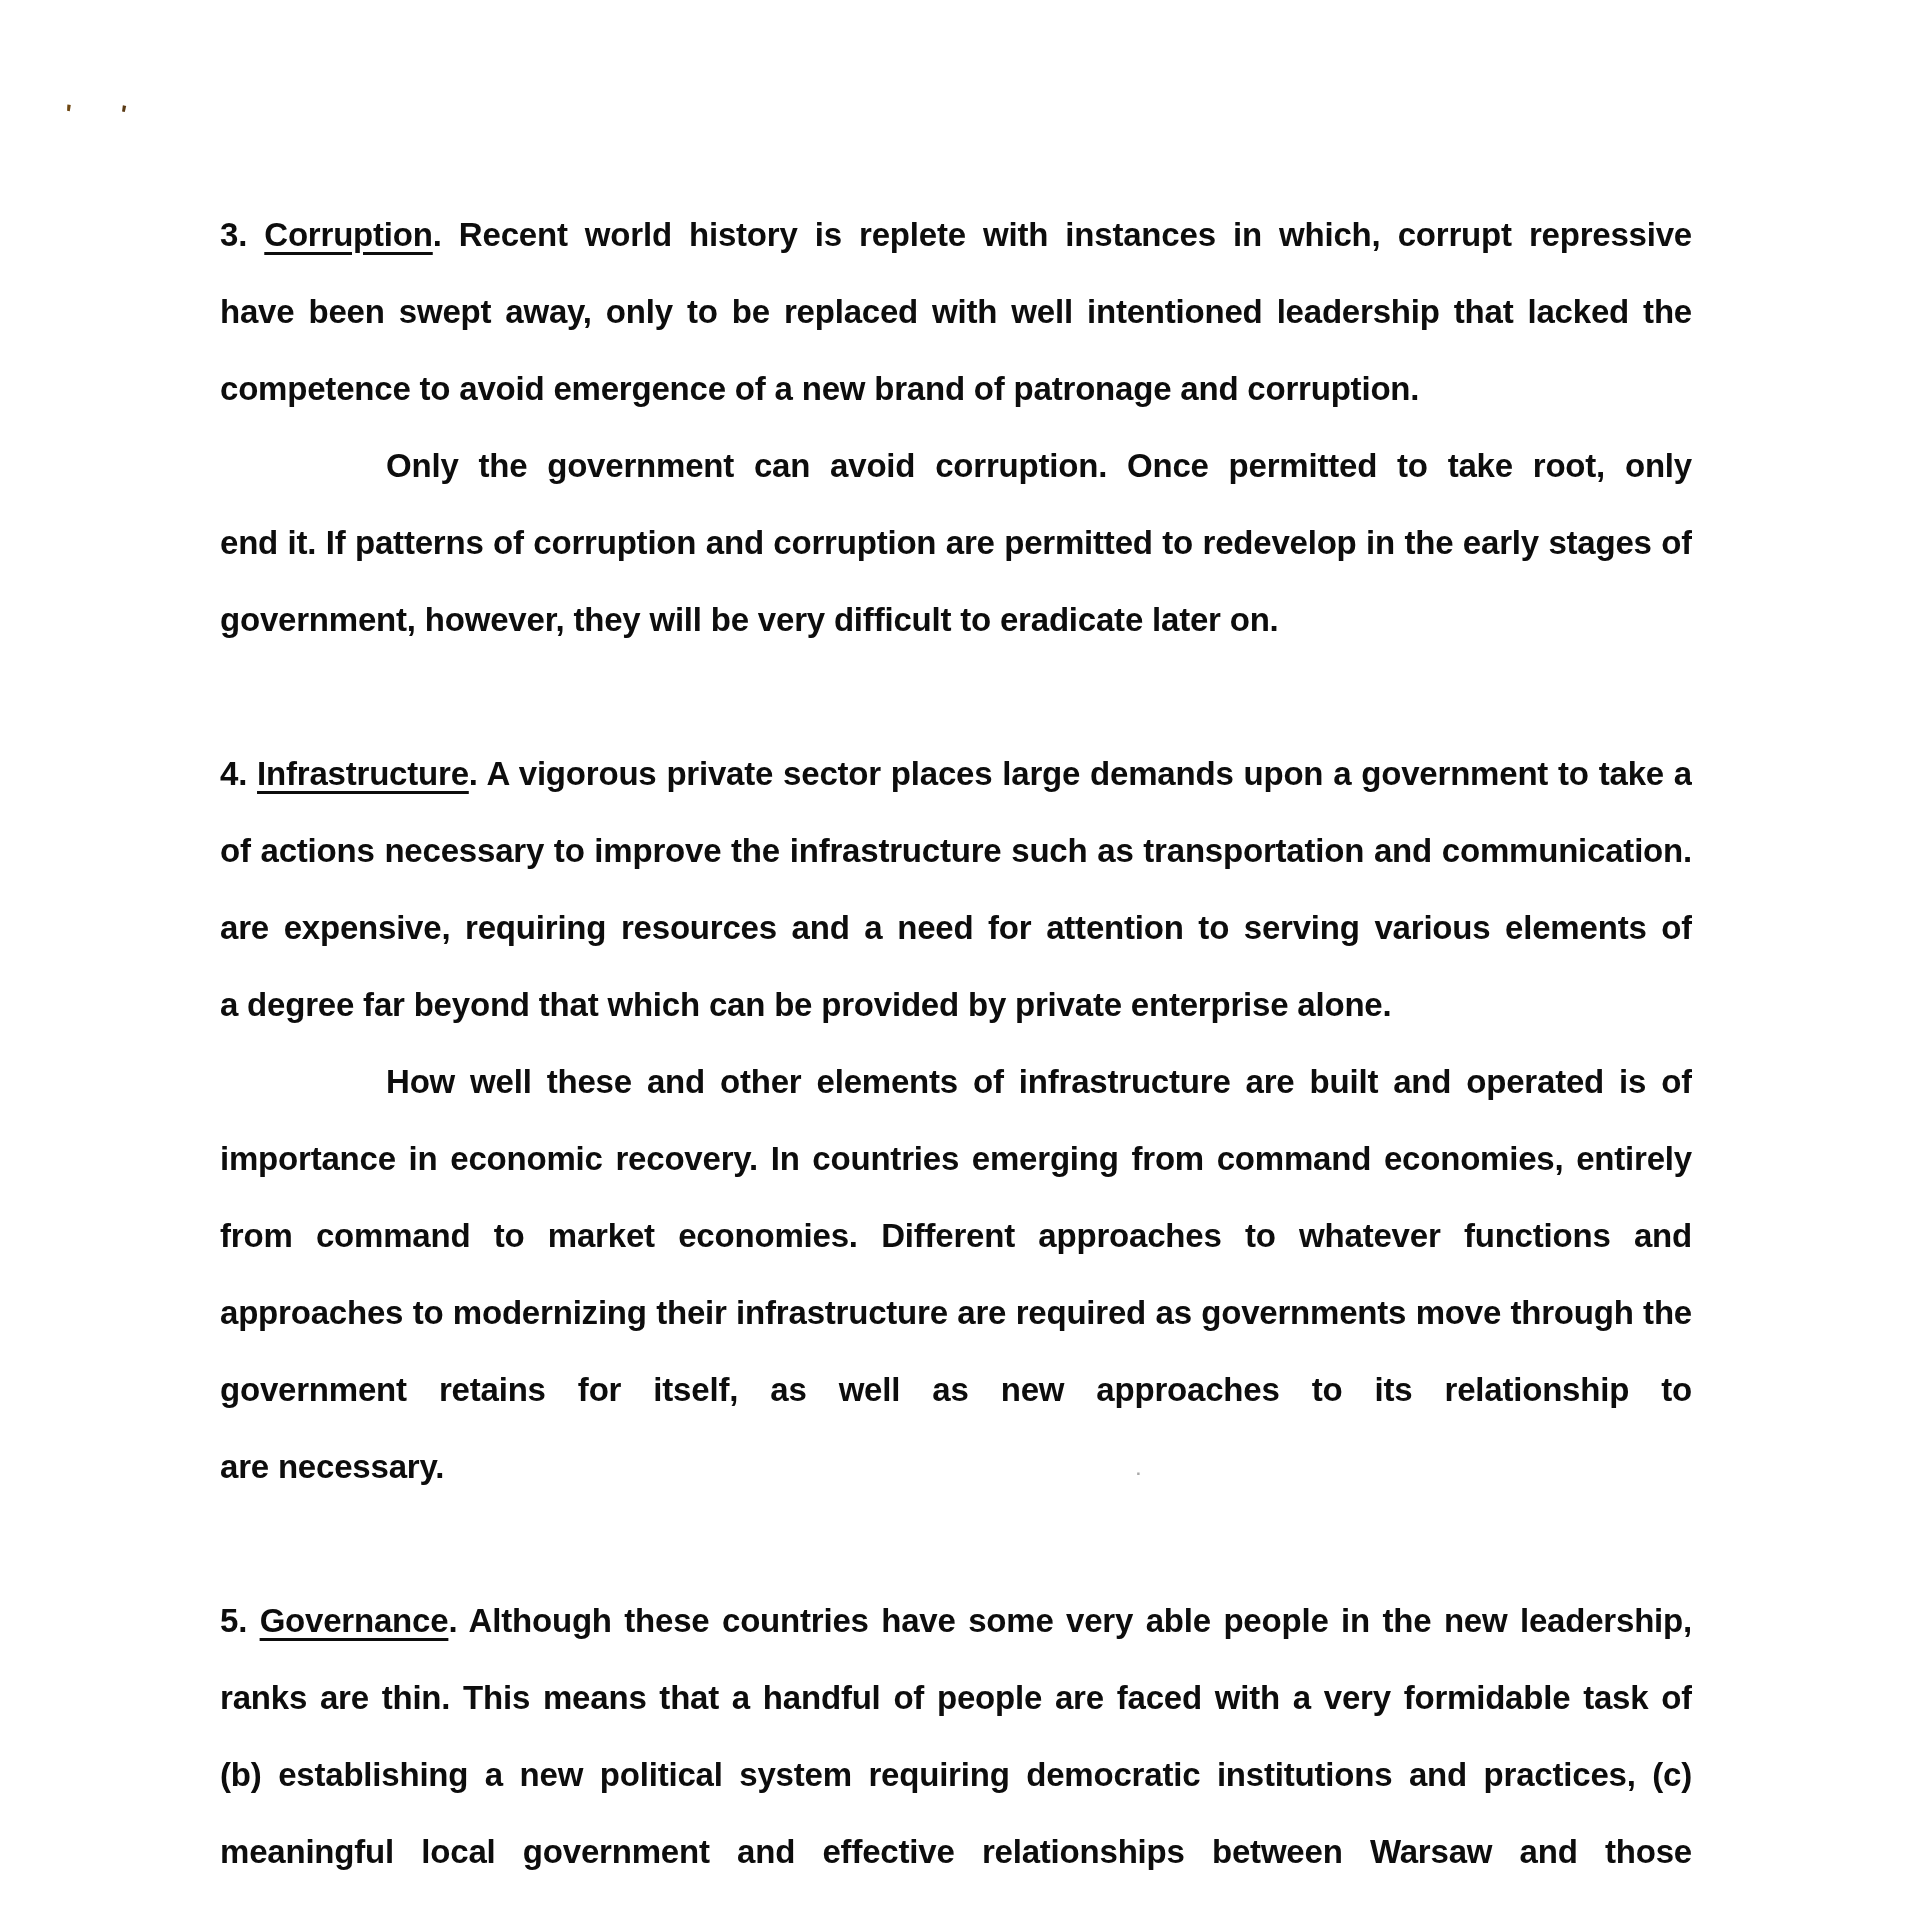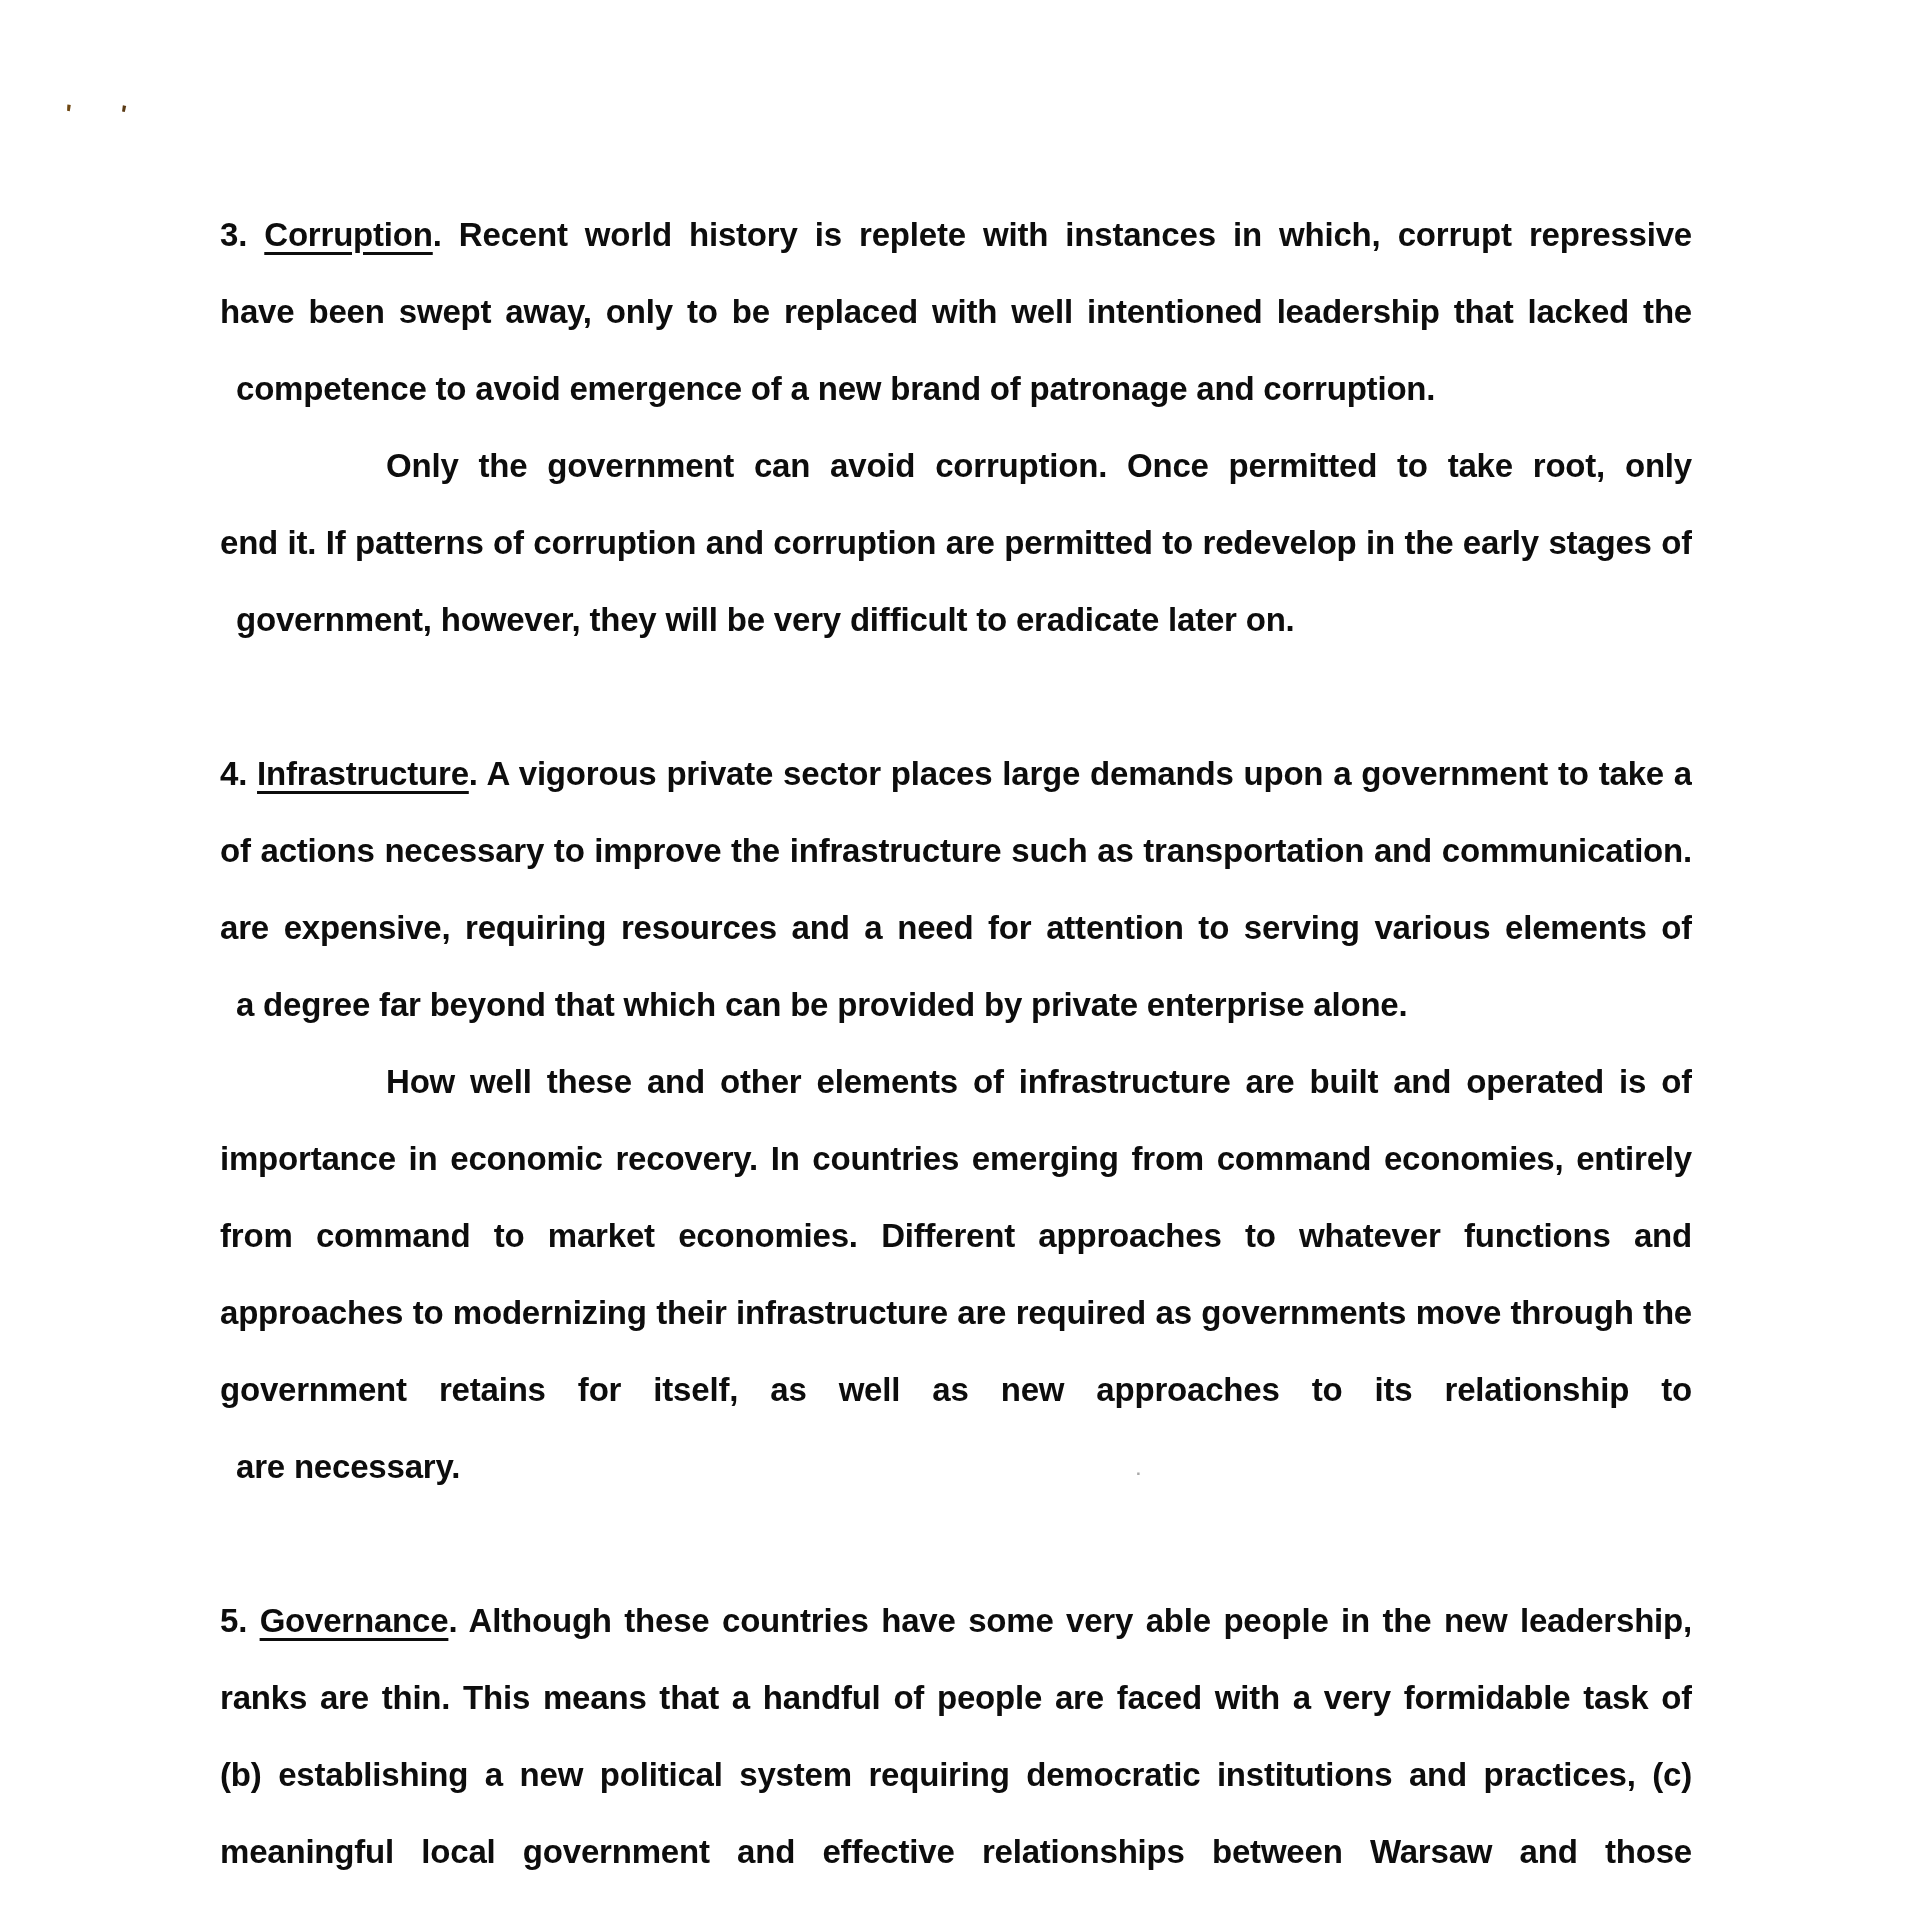--- a/index.html
+++ b/index.html
@@ -33,21 +33,20 @@
     letter-spacing: -0.2px;
     line-height: 77px;
     height: 77px;
     overflow: hidden;
     text-align: justify;
     text-align-last: justify;
     white-space: normal;
   }
   .line.last {
     text-align-last: left;
-    margin-left: 16px;
   }
   .line.indent {
     text-indent: 166px;
   }
   .uline {
     text-decoration: underline;
     text-decoration-thickness: 2.7px;
     text-underline-offset: 6.2px;
   }
   .artifact {

